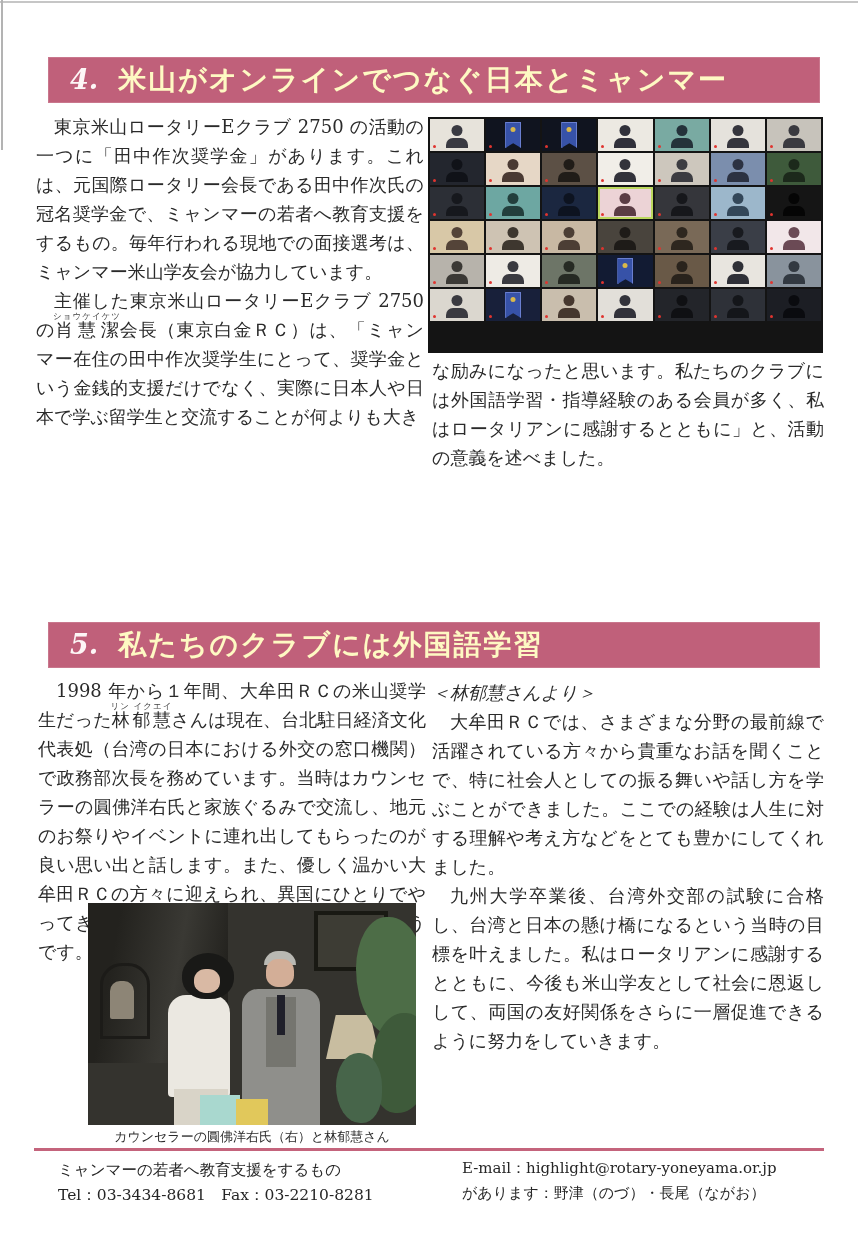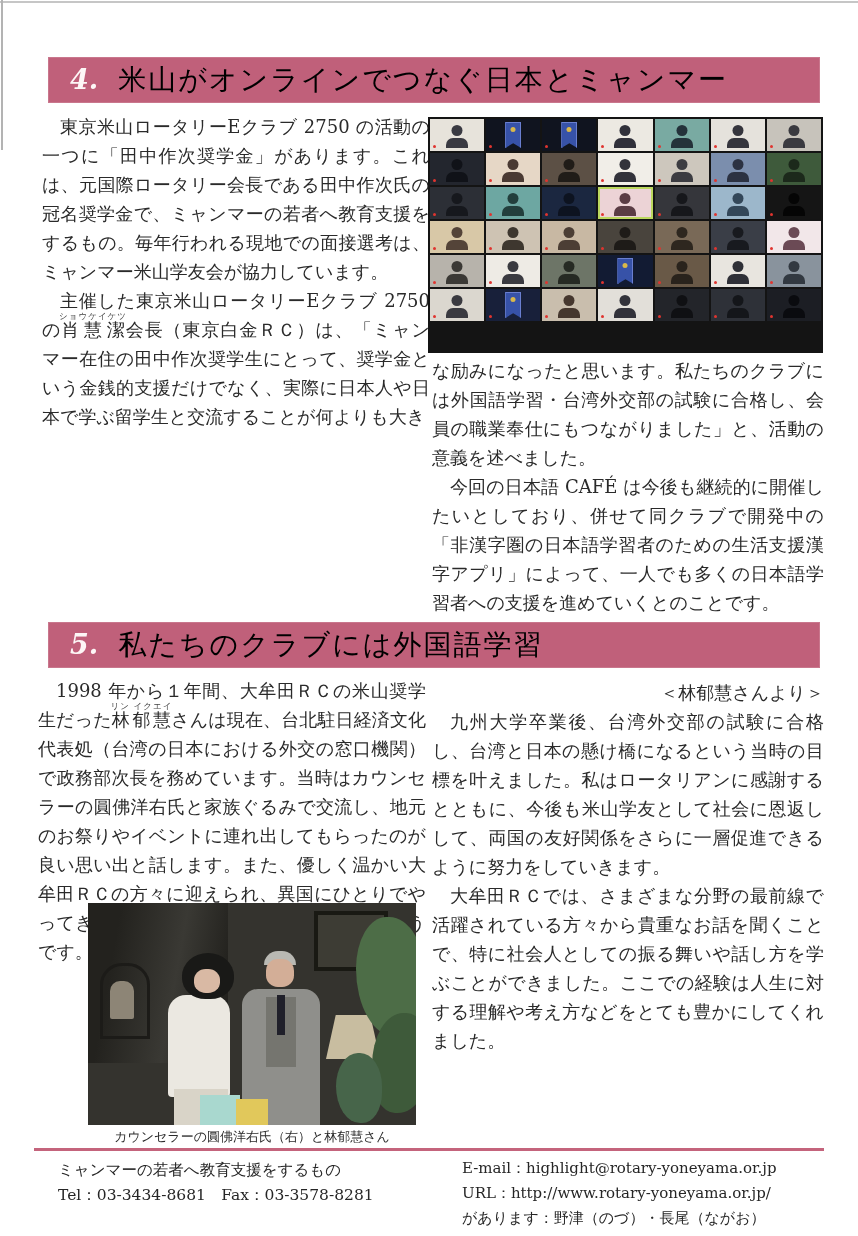--- a/index.html
+++ b/index.html
@@ -5,21 +5,21 @@
   html,body{margin:0;padding:0;background:#ffffff;}
   .page{position:relative;width:858px;height:1236px;background:#ffffff;overflow:hidden;
         font-family:"DejaVu Serif","Liberation Serif",serif;color:#2a2a2a;}
   .hairline-top{position:absolute;left:0;top:1px;width:858px;height:2px;background:#c6c6c6;}
   .hairline-left{position:absolute;left:1px;top:0;width:2px;height:150px;background:#b3b3b3;}
 
   .band{position:absolute;left:48px;width:772px;height:46px;background:var(--accent,#c0607a);
         display:flex;align-items:center;box-shadow:inset 0 0 0 1px rgba(255,255,255,.15);}
   .band .num{font-family:"DejaVu Serif",serif;font-style:italic;font-weight:bold;color:#fdf6f6;
         font-size:27px;margin:0 20px 2px 22px;}
-  .band .ttl{font-family:"Liberation Sans","DejaVu Sans",sans-serif;font-weight:normal;color:#000000;
+  .band .ttl{font-family:"Liberation Sans","DejaVu Sans",sans-serif;font-weight:bold;color:#fef9c3;
         font-size:28px;letter-spacing:2px;white-space:nowrap;}
 
   .col{position:absolute;font-size:18px;line-height:29px;text-align:justify;}
   .col p{margin:0;text-indent:1em;}
   .col p.noindent{text-indent:0;}
   .col p.indent2{text-indent:2.2em;}
   ruby rt{font-size:8.5px;letter-spacing:1px;color:#444;}
 
   
   .zoomshot{position:absolute;left:428px;top:117px;width:395px;height:236px;background:#141414;}
@@ -73,35 +73,35 @@
   .caption{position:absolute;left:88px;top:1128px;width:328px;text-align:center;
         font-family:"Liberation Sans","DejaVu Sans",sans-serif;font-size:13px;color:#2b2b2b;}
 
   .divider{position:absolute;left:34px;top:1148px;width:790px;height:3px;background:var(--divider,#c4647c);}
 
   .footer{position:absolute;font-size:15.5px;line-height:25px;color:#262626;}
   .footer div{white-space:nowrap;}
   .f-left{left:58px;top:1158px;}
   .f-right{left:462px;top:1156px;font-size:15px;}
 
-  .s5heading{text-align:right;text-indent:0 !important;}
+  .s5heading{text-align:left;text-indent:0 !important;font-style:italic;}
 </style>
 </head>
 <body>
 
 <div class="page">
   <div class="hairline-top"></div>
   <div class="hairline-left"></div>
 
   <div class="band" style="top:57px">
     <span class="num">4.</span>
     <span class="ttl">米山がオンラインでつなぐ日本とミャンマー</span>
   </div>
 
-  <div class="col" style="left:42px;top:112px;width:388px;">
+  <div class="col" style="left:36px;top:112px;width:388px;">
     <p>東京米山ロータリーEクラブ 2750 の活動の一つに「田中作次奨学金」があります。これは、元国際ロータリー会長である田中作次氏の冠名奨学金で、ミャンマーの若者へ教育支援をするもの。毎年行われる現地での面接選考は、ミャンマー米山学友会が協力しています。</p>
     <p><span>主催した東京米山ロータリーEクラブ 2750 の</span><ruby><span>肖慧潔</span><rt>ショウケイケツ</rt></ruby><span>会長（東京白金ＲＣ）は、「ミャンマー在住の田中作次奨学生にとって、奨学金という金銭的支援だけでなく、実際に日本人や日本で学ぶ留学生と交流することが何よりも大き</span></p>
   </div>
 
   <div class="zoomshot">
     <div class="zgrid">
         <div class="tile" style="background: rgb(231, 227, 219);">
           <span class="p-head" style="background: rgb(58, 58, 66);"></span>
           <span class="p-body" style="background: rgb(58, 58, 66);"></span>
         </div>
@@ -262,22 +262,21 @@
           <span class="p-body" style="background: rgb(20, 22, 26);"></span>
         </div>
         <div class="tile" style="background: rgb(28, 30, 36);">
           <span class="p-head" style="background: rgb(10, 11, 15);"></span>
           <span class="p-body" style="background: rgb(10, 11, 15);"></span>
         </div>
       </div>
   </div>
 
   <div class="col" style="left:432px;top:356px;width:392px;">
-    <p class="noindent">な励みになったと思います。私たちのクラブには外国語学習・台湾外交部の試験に合格し、会員の職業奉仕にもつながりました」と、活動の意義を述べました。</p>
-    <p>今回の日本語 CAFÉ は今後も継続的に開催したいとしており、併せて同クラブで開発中の「非漢字圏の日本語学習者のための生活支援漢字アプリ」によって、一人でも多くの日本語学習者への支援を進めていくとのことです。</p>
+    <p class="noindent">な励みになったと思います。私たちのクラブには外国語学習・指導経験のある会員が多く、私はロータリアンに感謝するとともに」と、活動の意義を述べました。</p>
   </div>
 
   <div class="band" style="top:622px">
     <span class="num">5.</span>
     <span class="ttl">私たちのクラブには外国語学習</span>
   </div>
 
   <div class="col" style="left:38px;top:676px;width:388px;">
     <p><span>1998 年から１年間、大牟田ＲＣの米山奨学生だった</span><ruby><span>林郁慧</span><rt>リン イクエイ</rt></ruby><span>さんは現在、台北駐日経済文化代表処（台湾の日本における外交の窓口機関）で政務部次長を務めています。当時はカウンセラーの圓佛洋右氏と家族ぐるみで交流し、地元のお祭りやイベントに連れ出してもらったのが良い思い出と話します。また、優しく温かい大牟田ＲＣの方々に迎えられ、異国にひとりでやってきた寂しさも乗り越えることができたそうです。</span></p>
   </div>
@@ -300,28 +299,27 @@
     <div class="ph-man-tie"></div>
     <div class="ph-man-hair"></div>
     <div class="ph-man-face"></div>
     <div class="ph-bag-teal"></div>
     <div class="ph-bag-yellow"></div>
   </div>
   <div class="caption">カウンセラーの圓佛洋右氏（右）と林郁慧さん</div>
 
   <div class="col" style="left:432px;top:678px;width:392px;">
     <p class="s5heading">＜林郁慧さんより＞</p>
+    <p>大牟田ＲＣでは、さまざまな分野の最前線で活躍されている方々から貴重なお話を聞くことで、特に社会人としての振る舞いや話し方を学ぶことができました。ここでの経験は人生に対する理解や考え方などをとても豊かにしてくれました。</p>
     <p>九州大学卒業後、台湾外交部の試験に合格し、台湾と日本の懸け橋になるという当時の目標を叶えました。私はロータリアンに感謝するとともに、今後も米山学友として社会に恩返しして、両国の友好関係をさらに一層促進できるように努力をしていきます。</p>
-    <p>大牟田ＲＣでは、さまざまな分野の最前線で活躍されている方々から貴重なお話を聞くことで、特に社会人としての振る舞いや話し方を学ぶことができました。ここでの経験は人生に対する理解や考え方などをとても豊かにしてくれました。</p>
   </div>
 
   <div class="divider"></div>
 
   <div class="footer f-left">
     <div>ミャンマーの若者へ教育支援をするもの</div>
-    <div>Tel：03-3434-8681　Fax：03-3578-8281</div>
+    <div>Tel：03-3434-8681　Fax：03-2210-8281</div>
   </div>
   <div class="footer f-right">
     <div>E-mail：highlight@rotary-yoneyama.or.jp</div>
-    <div>URL：http://www.rotary-yoneyama.or.jp/</div>
     <div>があります：野津（のづ）・長尾（ながお）</div>
   </div>
 </div>
 
 </body></html>

